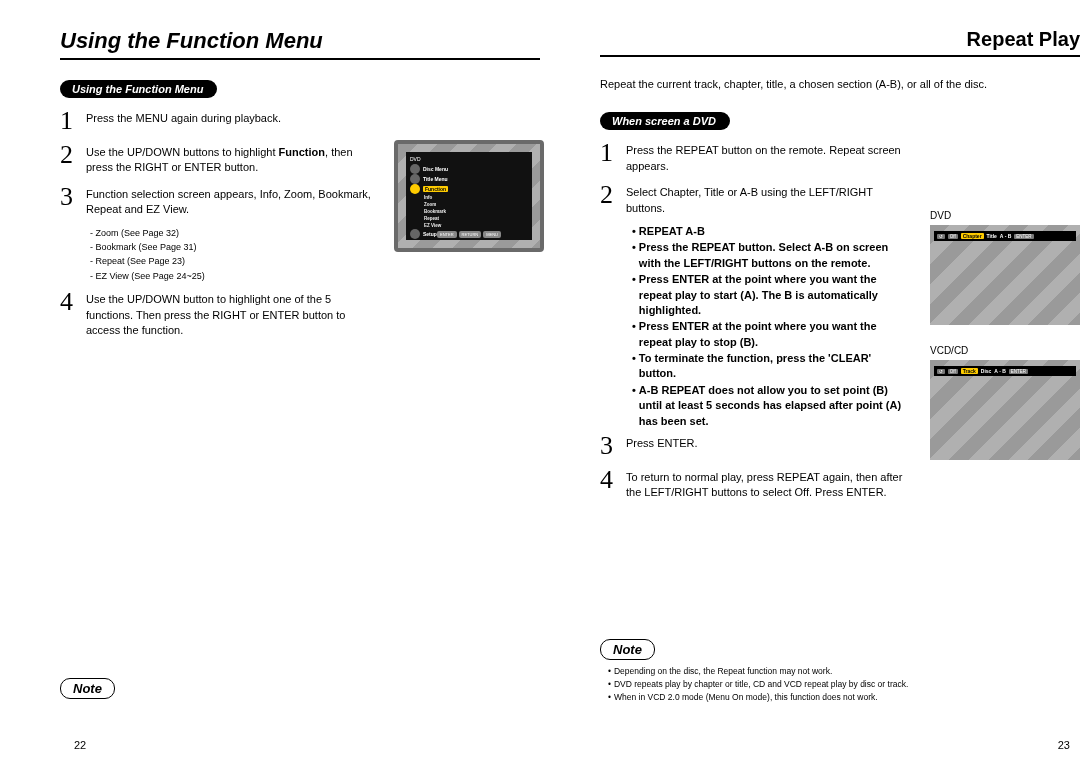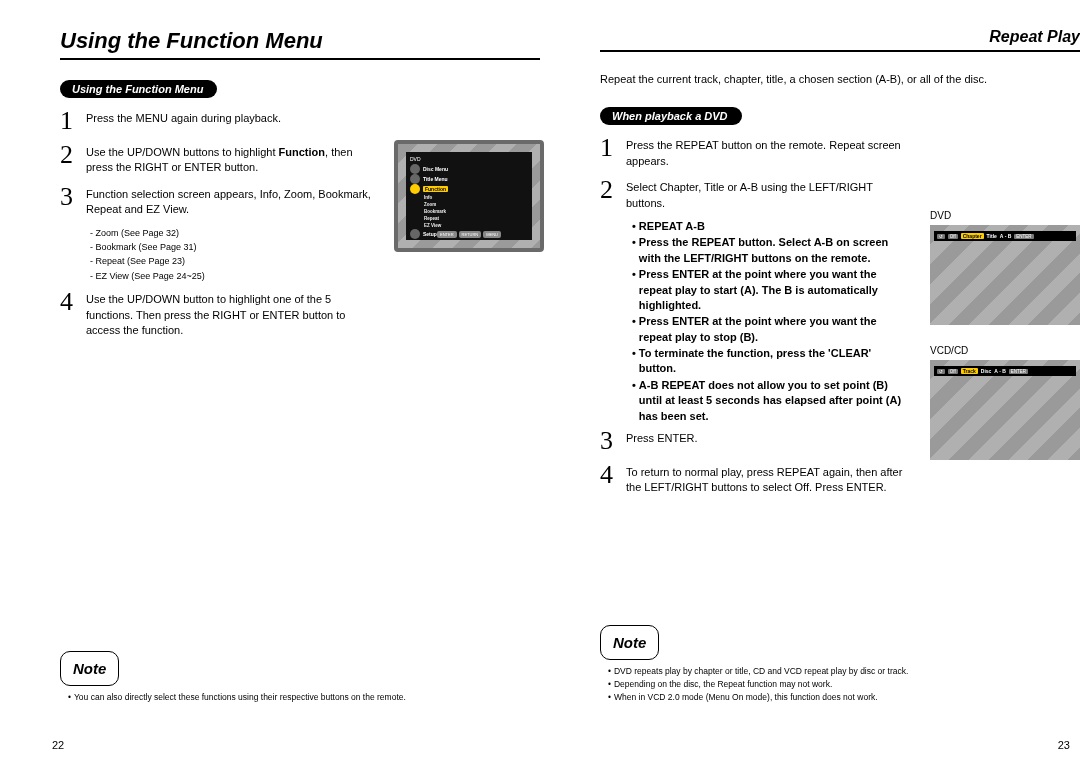--- a/index.html
+++ b/index.html
@@ -31,44 +31,43 @@
     border-bottom: 2px solid #000;
     padding-bottom: 4px;
     margin-bottom: 20px;
   }
   .title-left {
     font-size: 22px;
     font-weight: bold;
     font-style: italic;
   }
   .title-right {
-    font-size: 16px;
-    font-weight: bold;
-    font-style: italic;
+    font-size: 20px;
+    font-weight: bold;
   }
   .pill {
     display: inline-block;
     background: #000;
     color: #fff;
     font-weight: bold;
     font-size: 11px;
     font-style: italic;
     border-radius: 10px;
     padding: 3px 14px 3px 12px;
     margin-bottom: 10px;
   }
   .note-pill {
     display: inline-block;
     color: #000;
     font-weight: bold;
-    font-size: 15px;
+    font-size: 13px;
     font-style: italic;
     border: 1.5px solid #000;
     border-radius: 10px;
-    padding: 8px 12px;
+    padding: 2px 12px;
     margin-bottom: 6px;
     margin-top: 16px;
   }
   .steps { position: relative; }
   .step {
     display: flex;
     align-items: flex-start;
     margin-bottom: 8px;
   }
   .step-num {
@@ -109,21 +108,21 @@
     line-height: 1.4;
     margin-left: 8px;
   }
   .note-bullets .b { display: flex; margin-bottom: 1px; }
   .note-bullets .b::before { content: "• "; margin-right: 3px; }
   .page-number {
     position: absolute;
     bottom: 14px;
     font-size: 11px;
   }
-  .pn-left { left: 22px; }
+  .pn-left { left: 44px; }
   .pn-right { right: 40px; }
   .intro-line {
     font-size: 11px;
     margin-bottom: 20px;
     line-height: 1.4;
   }
 
   
   .tv-wrap {
     position: absolute;
@@ -275,37 +274,34 @@
             <div class="tv-btn">ENTER</div>
             <div class="tv-btn">RETURN</div>
             <div class="tv-btn">MENU</div>
           </div>
         </div>
       </div>
     </div>
 
     <div style="position:absolute; bottom:60px; left:30px; right:30px;">
       <div class="note-pill">Note</div>
-      <div class="note-bullets">
-        <div class="b">You can also directly select these functions using their respective buttons on the remote.</div>
-      </div>
     </div>
 
     <div class="page-number pn-left">22</div>
   </div>
 
   <div class="page page-right">
     <div class="title-row">
       <div></div>
       <div class="title-right">Repeat Play</div>
     </div>
 
     <div class="intro-line">Repeat the current track, chapter, title, a chosen section (A-B), or all of the disc.</div>
 
-    <div class="pill">When playback a DVD</div>
+    <div class="pill">When screen a DVD</div>
 
     <div class="steps" style="max-width:310px;">
       <div class="step">
         <div class="step-num">1</div>
         <div class="step-txt">Press the REPEAT button on the remote. Repeat screen appears.</div>
       </div>
       <div class="step">
         <div class="step-num">2</div>
         <div class="step-txt">Select Chapter, Title or A-B using the LEFT/RIGHT buttons.</div>
       </div>
@@ -349,22 +345,22 @@
           <span class="seg">Disc</span>
           <span class="seg">A - B</span>
           <span class="chip">ENTER</span>
         </div>
       </div>
     </div>
 
     <div style="position:absolute; bottom:60px; left:30px; right:30px;">
       <div class="note-pill">Note</div>
       <div class="note-bullets">
+        <div class="b">Depending on the disc, the Repeat function may not work.</div>
         <div class="b">DVD repeats play by chapter or title, CD and VCD repeat play by disc or track.</div>
-        <div class="b">Depending on the disc, the Repeat function may not work.</div>
         <div class="b">When in VCD 2.0 mode (Menu On mode), this function does not work.</div>
       </div>
     </div>
 
     <div class="side-tab">BASIC FUNCTIONS</div>
 
     <div class="page-number pn-right">23</div>
   </div>
 </div>
 

